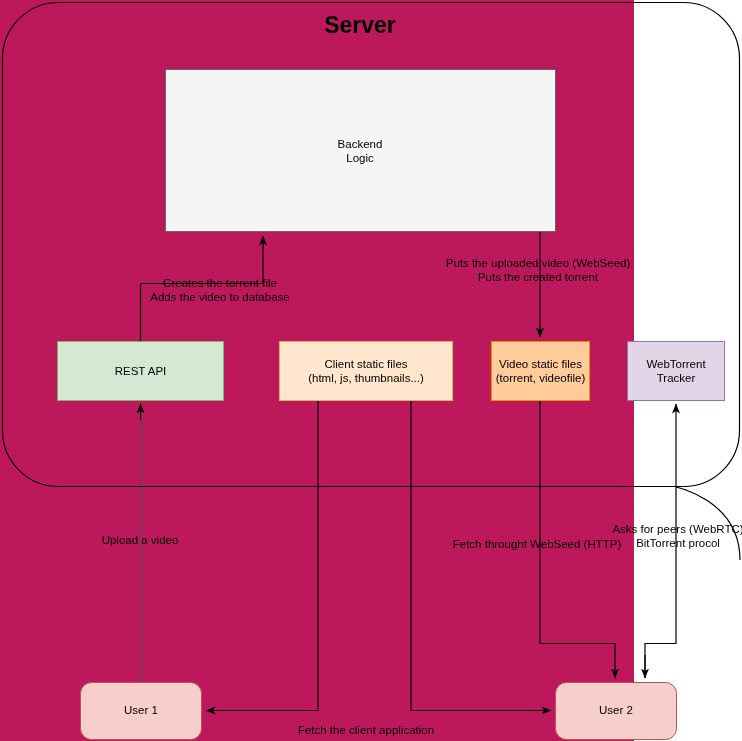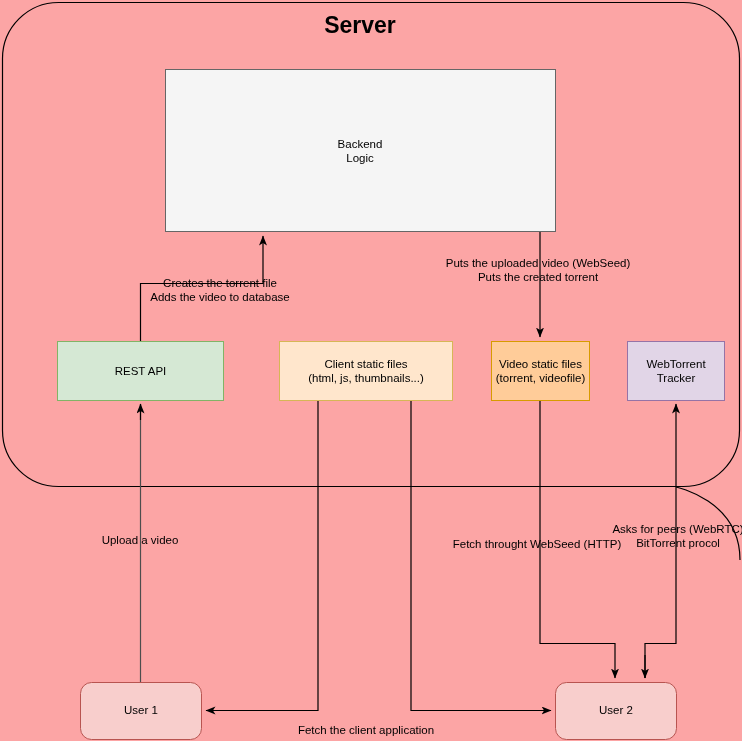--- a/index.html
+++ b/index.html
@@ -9,23 +9,23 @@
     background: #ffffff;
   }
   body {
     width: 742px;
     height: 741px;
     font-family: "Liberation Sans", sans-serif;
     overflow: hidden;
   }
   #diagram-root {
     position: relative;
-    width: 742px;
+    width: 634px;
     height: 741px;
-    background: #fca5a5;
+    background: #be185d;
   }
   svg.diagram-canvas {
     display: block;
     width: 742px;
     height: 741px;
   }
   .node-shape {
     stroke-width: 1;
   }
   .edge-line {

